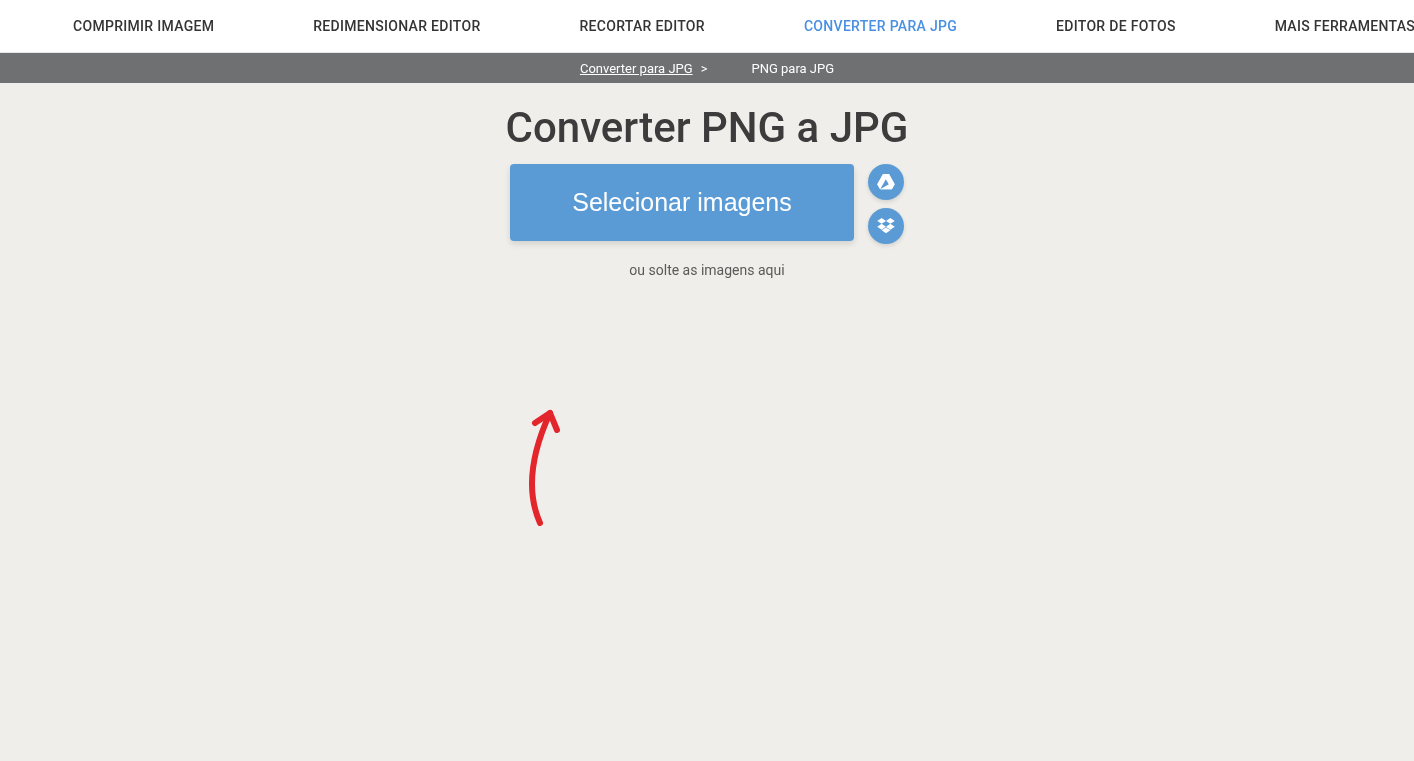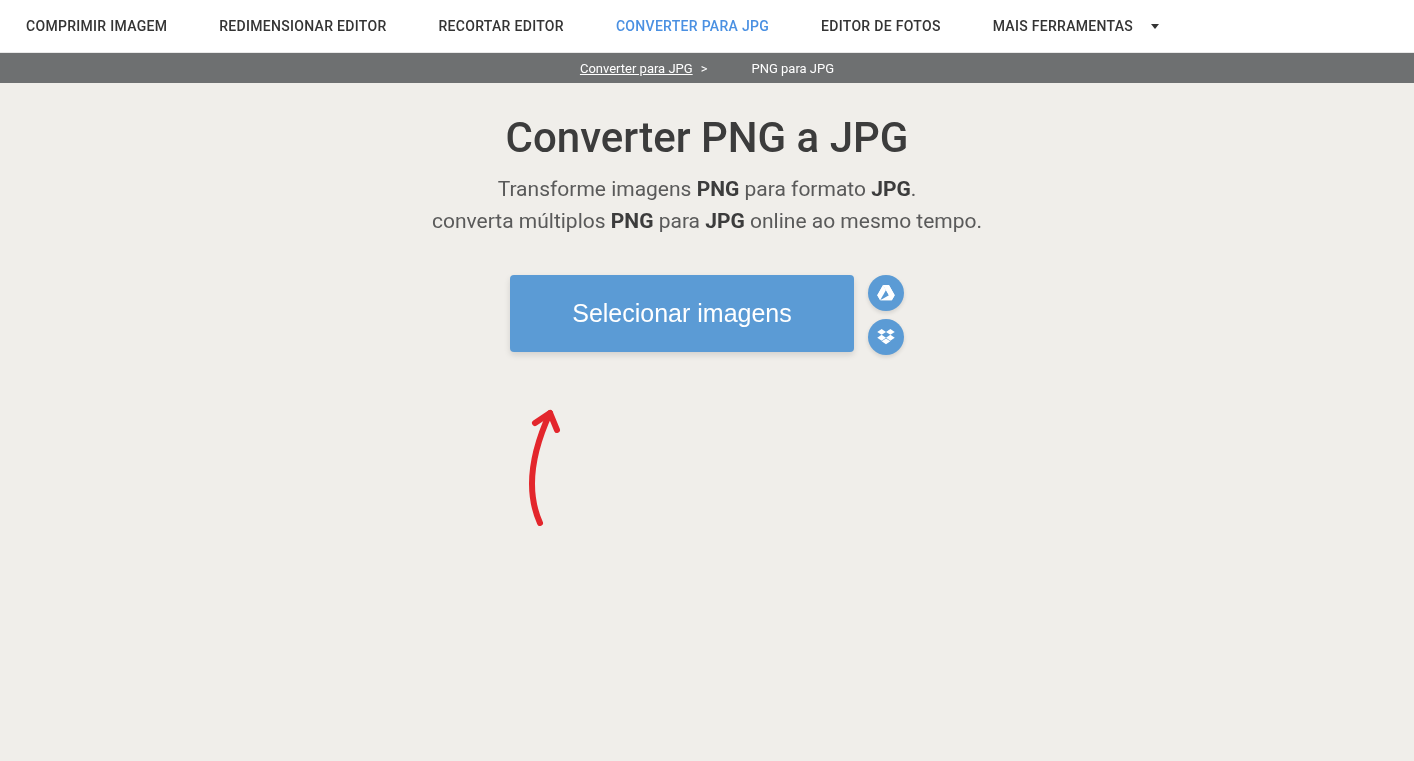--- a/index.html
+++ b/index.html
@@ -24,20 +24,21 @@
       border-bottom: 1px solid #e8e8e8;
     }
     .nav-item {
       font-size: 14px;
       font-weight: 500;
       color: #343434;
       letter-spacing: 0.3px;
       cursor: pointer;
       padding: 0 26px;
       white-space: nowrap;
+      margin-left: 47px;
     }
     .nav-item.active {
       color: #4a90e2;
     }
     .nav-item-dropdown {
       display: flex;
       align-items: center;
       gap: 16px;
     }
     .caret-down {
@@ -65,21 +66,21 @@
     .breadcrumb-sep {
       margin: 0 8px;
       color: #ffffff;
     }
     .breadcrumb-current {
       color: #ffffff;
       padding-left: 36px;
     }
     .main-content {
       text-align: center;
-      padding-top: 30px;
+      padding-top: 20px;
       position: relative;
     }
     .page-title {
       font-size: 42px;
       font-weight: 500;
       color: #3c3c3c;
       margin-bottom: 12px;
     }
     .subtitle {
       font-size: 21px;
@@ -154,25 +155,20 @@
 </nav>
 
 <div class="breadcrumb-bar">
   <span class="breadcrumb-link">Converter para JPG</span>
   <span class="breadcrumb-sep">&gt;</span>
   <span class="breadcrumb-current">PNG para JPG</span>
 </div>
 
 <div class="main-content">
   <h1 class="page-title">Converter PNG a JPG</h1>
-  <div class="subtitle">
-    <span>Transforme imagens </span><strong>PNG</strong><span> para formato </span><strong>JPG</strong><span>.</span>
-    <br>
-    <span>converta múltiplos </span><strong>PNG</strong><span> para </span><strong>JPG</strong><span> online ao mesmo tempo.</span>
-  </div>
 
   <div class="button-row">
     <button class="select-button">Selecionar imagens</button>
     <div class="cloud-buttons">
       <button class="cloud-btn">
         <svg width="18" height="16" viewBox="0 0 24 22" fill="none">
           <path d="M8 0 L16 0 L24 14 L16 14 Z" fill="#ffffff"></path>
           <path d="M0 14 L8 0 L12 7 L4 21 Z" fill="#ffffff"></path>
           <path d="M4 21 L24 14 L20 21 Z" fill="#ffffff"></path>
           <path d="M8 0 L16 0 L24 14 L16 14 Z M0 14 L8 0 L4 21 Z M4 21 L16 14 L24 14 L20 21 Z" fill="#ffffff"></path>
@@ -183,18 +179,19 @@
           <path d="M6 0 L12 4 L6 8 L0 4 Z"></path>
           <path d="M18 0 L24 4 L18 8 L12 4 Z"></path>
           <path d="M6 8 L12 12 L6 16 L0 12 Z"></path>
           <path d="M18 8 L24 12 L18 16 L12 12 Z"></path>
           <path d="M6 17 L12 13 L18 17 L12 21 Z"></path>
         </svg>
       </button>
     </div>
   </div>
 
+  <div class="drop-hint">ou solte as imagens aqui</div>
 
   <svg class="arrow-annotation" width="60" height="130" viewBox="0 0 60 130">
     <path d="M 25 125 Q 5 80 35 15" stroke="#e3262c" stroke-width="6" fill="none" stroke-linecap="round"></path>
     <path d="M 35 15 L 20 25 M 35 15 L 42 32" stroke="#e3262c" stroke-width="6" fill="none" stroke-linecap="round"></path>
   </svg>
 </div>
 
 </body></html>

